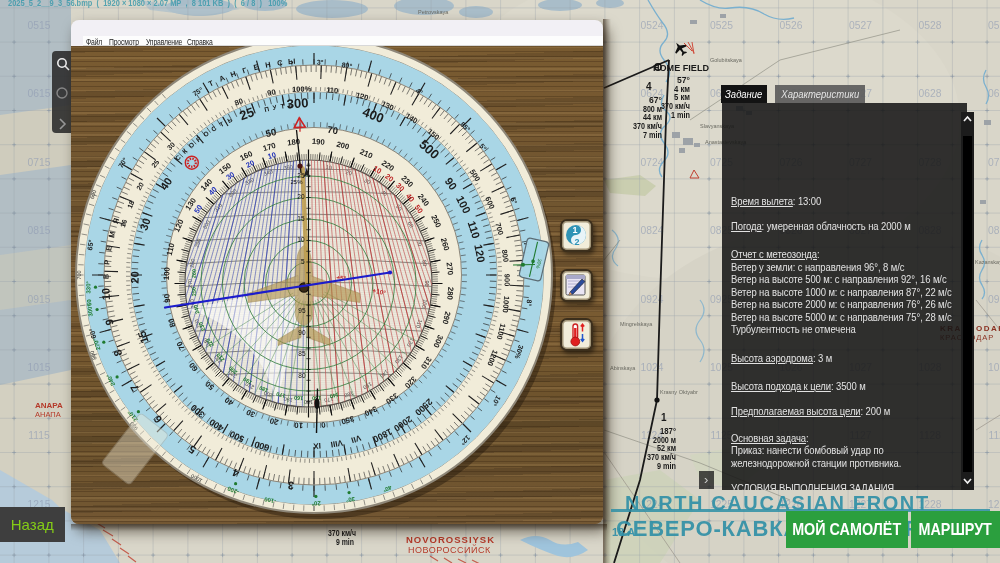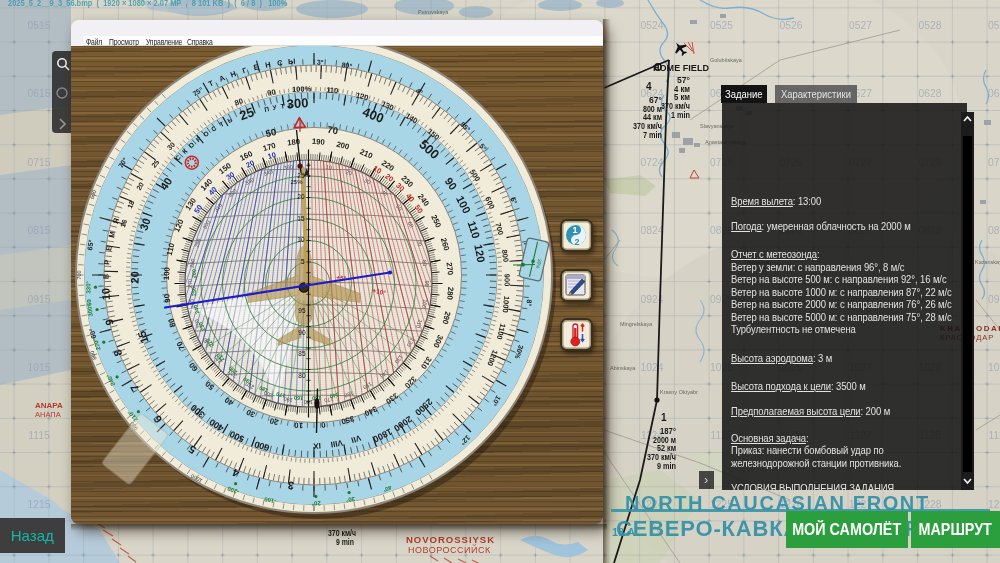--- a/index.html
+++ b/index.html
@@ -1,39 +1,39 @@
 <!DOCTYPE html>
 <html><head><meta charset="utf-8"><style>
 *{margin:0;padding:0;box-sizing:border-box}
 body{width:1000px;height:563px;overflow:hidden;font-family:"Liberation Sans",sans-serif;position:relative;background:#d9d6c9}
 #stage{position:absolute;inset:0;width:1000px;height:563px;overflow:hidden}
 #map{position:absolute;left:0;top:0}
 #fsheader{position:absolute;left:8px;top:-2.5px;font-size:8.8px;color:#3a99ab;letter-spacing:0;white-space:pre;font-weight:bold;opacity:0.82;transform:scaleX(0.85);transform-origin:left top}
 #toolbar{position:absolute;left:52px;top:51px;width:22px;height:82px;background:rgba(42,42,42,0.88);border-radius:4px 0 0 4px;color:#ddd}
-#back{position:absolute;left:0;top:518px;width:64.5px;height:35.4px;background:#3e3e3e;color:#14b8a6;font-size:15px;display:flex;align-items:center;justify-content:center}
+#back{position:absolute;left:0;top:507px;width:64.5px;height:35.4px;background:#3e3e3e;color:#84cc16;font-size:15px;display:flex;align-items:center;justify-content:center}
 #win{position:absolute;left:71px;top:19.5px;width:532px;height:504.5px;border-radius:8px;overflow:hidden;box-shadow:5px 7px 14px rgba(30,20,8,0.6);background:#f2f0f5}
 #tbar{position:absolute;left:0;top:0;width:100%;height:16.5px;background:#f2f0f5;font-size:10px;color:#1a1a1a}
 #tbar .ttl{position:absolute;left:19px;top:3.5px;font-size:8.8px;color:#222;transform:scaleX(0.92);transform-origin:left top}
 #ticon{position:absolute;left:5px;top:3.5px;width:9px;height:9.5px;background:#7a1b1b;border-radius:2px}
 #ticon:after{content:"";position:absolute;left:2px;top:1.8px;width:4.6px;height:6px;background:#fff;clip-path:polygon(0 0,100% 35%,55% 45%,100% 100%,35% 70%,0 100%)}
 .wbtn{position:absolute;top:0;width:17px;height:16.5px;text-align:center;line-height:15px;font-size:11px;color:#444}
 #menubar{position:absolute;left:12px;top:16.5px;width:100%;height:9.6px;background:#fdfdfd;border-bottom:1px solid #d8d8d8;font-size:8.5px;color:#1a1a1a}
 #menubar span{position:absolute;top:0.5px;transform:scaleX(0.8);transform-origin:left top;letter-spacing:-0.2px}
 #content{position:absolute;left:0;top:26.1px;width:532px;height:478.4px;background:#6f5531;overflow:hidden}
 .wgrain{position:absolute;inset:0;background:
  repeating-linear-gradient(180deg,rgba(35,20,6,0.25) 0 1px,rgba(0,0,0,0) 1px 5px),
  repeating-linear-gradient(180deg,rgba(255,215,150,0.10) 0 2px,rgba(0,0,0,0) 2px 11px),
  repeating-linear-gradient(178deg,rgba(25,12,2,0.14) 0 7px,rgba(120,85,40,0.12) 7px 23px),
  linear-gradient(180deg,#7a5c32,#6f5531 30%,#7a5c33 55%,#68502c 80%,#735834);}
 .hbtn{position:absolute;left:489px;width:32.5px;height:33px;border-radius:7px;background:#f2edda;border:2.5px solid #3c2f1c;box-shadow:inset 0 0 0 1.5px #a4977a, 2px 3px 4px rgba(0,0,0,0.45)}
 #panel{position:absolute;left:721.5px;top:102.5px;width:245.5px;height:387.5px;background:rgba(22,22,22,0.87);overflow:hidden}
-.tab{position:absolute;top:85px;height:17.5px;font-size:10.5px;display:flex;align-items:center;justify-content:center}
+.tab{position:absolute;top:85px;height:17.5px;font-size:10.5px;font-style:italic;display:flex;align-items:center;justify-content:center}
 .tab span{transform:scaleX(0.9)}
 #tab1{left:720.5px;width:46.5px;background:#131313;color:#fff}
-#tab2{left:775.4px;width:82px;background:rgba(92,92,92,0.92);color:#e3e3e3}
+#tab2{left:775.4px;width:90px;background:rgba(92,92,92,0.92);color:#e3e3e3}
 .ptitle{position:absolute;left:0;top:22px;width:100%;text-align:center;color:#fff;font-size:15px;font-weight:bold;line-height:16.8px;letter-spacing:-0.3px}
 .pl{position:absolute;left:9.5px;color:#e2e2e2;font-size:11px;letter-spacing:-0.1px;white-space:nowrap;transform:scaleX(0.86);transform-origin:left top}
 #sbar{position:absolute;left:961px;top:112px;width:13px;height:378px;background:#1c1c1c}
 #sbar .thumb{position:absolute;left:2px;top:24px;width:9px;height:336px;background:#000}
 #front1{position:absolute;left:625px;top:492px;font-size:20px;font-weight:bold;color:#2e8fa6;letter-spacing:1.6px;opacity:0.9}
 #front2{position:absolute;left:616px;top:516px;font-size:22px;font-weight:bold;color:#2e8fa6;letter-spacing:0.8px;opacity:0.9}
 #frontline{position:absolute;left:611px;top:509px;width:379px;height:2.6px;background:#2e8fa6;opacity:0.85}
 .gbtn{position:absolute;top:510.6px;height:37.6px;background:#2b9f3e;color:#fff;font-weight:bold;font-size:16.5px;display:flex;align-items:center;justify-content:center;white-space:nowrap}
 #gb1{left:786px;width:121.5px}
 #gb2{left:911.3px;width:88.7px}

